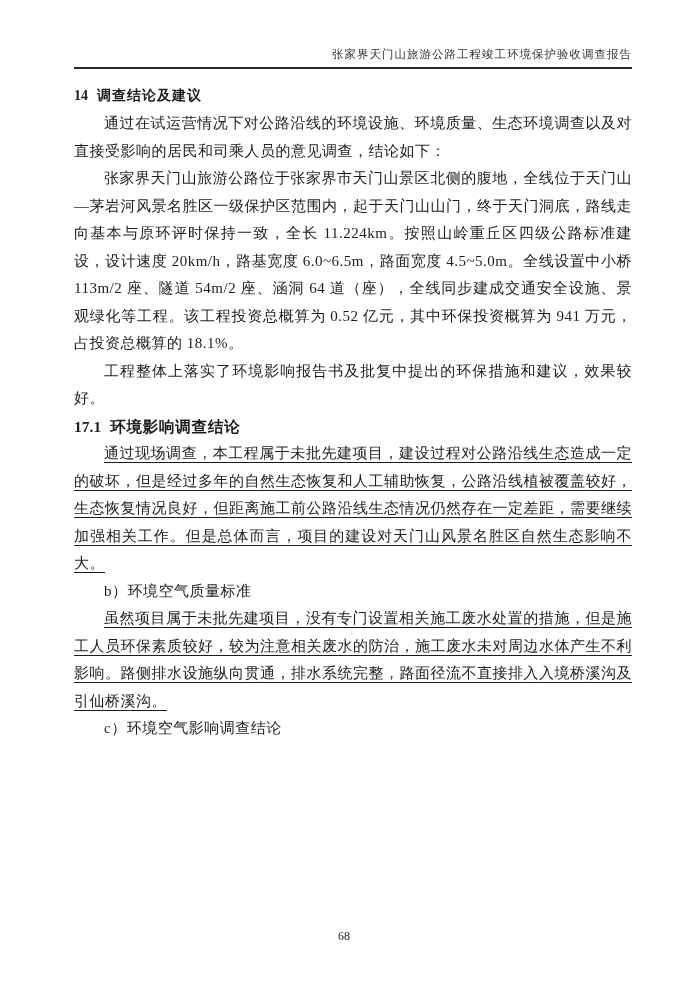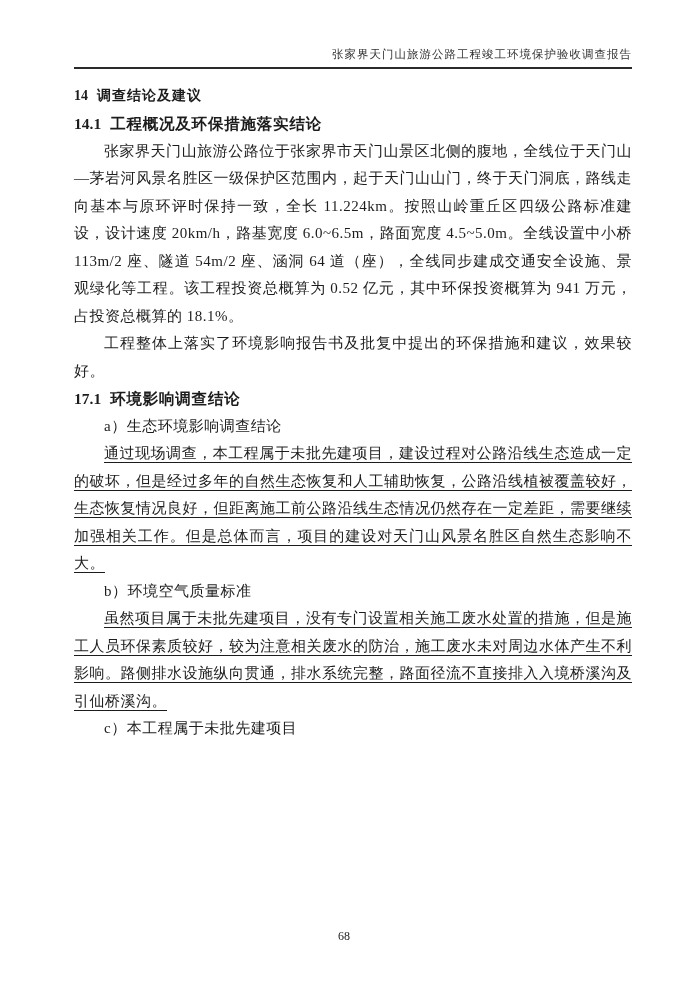--- a/index.html
+++ b/index.html
@@ -76,35 +76,34 @@
 <div class="doc">
 
   <div class="running-head">
     <span>张家界天门山旅游公路工程竣工环境保护验收调查报告</span>
   </div>
 
   <div class="content">
 
     <h1 class="h1"><span class="sec-num">14</span><span>调查结论及建议</span></h1>
 
+    <p class="body">通过在试运营情况下对公路沿线的环境设施、环境质量、生态环境调查以及对直接受影响的居民和司乘人员的意见调查，结论如下：</p>
 
-    <h2 class="h2"><span class="sec-num">14.1</span><span>工程概况及环保措施落实结论</span></h2>
 
     <p class="body">张家界天门山旅游公路位于张家界市天门山景区北侧的腹地，全线位于天门山—茅岩河风景名胜区一级保护区范围内，起于天门山山门，终于天门洞底，路线走向基本与原环评时保持一致，全长 11.224km。按照山岭重丘区四级公路标准建设，设计速度 20km/h，路基宽度 6.0~6.5m，路面宽度 4.5~5.0m。全线设置中小桥 113m/2 座、隧道 54m/2 座、涵洞 64 道（座），全线同步建成交通安全设施、景观绿化等工程。该工程投资总概算为 0.52 亿元，其中环保投资概算为 941 万元，占投资总概算的 18.1%。</p>
     <p class="body">工程整体上落实了环境影响报告书及批复中提出的环保措施和建议，效果较好。</p>
 
     <h2 class="h2"><span class="sec-num">17.1</span><span>环境影响调查结论</span></h2>
 
-    <p class="sub-label">a）生态环境影响调查结论</p>
     <p class="body"><span class="ul">通过现场调查，本工程属于未批先建项目，建设过程对公路沿线生态造成一定的破坏，但是经过多年的自然生态恢复和人工辅助恢复，公路沿线植被覆盖较好，生态恢复情况良好，但距离施工前公路沿线生态情况仍然存在一定差距，需要继续加强相关工作。但是总体而言，项目的建设对天门山风景名胜区自然生态影响不大。</span></p>
 
     <p class="sub-label">b）环境空气质量标准</p>
     <p class="body"><span class="ul">虽然项目属于未批先建项目，没有专门设置相关施工废水处置的措施，但是施工人员环保素质较好，较为注意相关废水的防治，施工废水未对周边水体产生不利影响。路侧排水设施纵向贯通，排水系统完整，路面径流不直接排入入境桥溪沟及引仙桥溪沟。</span></p>
 
-    <p class="sub-label">c）本工程属于未批先建项目</p>
+    <p class="sub-label">c）环境空气影响调查结论</p>
 
   </div>
 
   <div class="footer">
     <span>68</span>
   </div>
 
 </div>
 
 </body></html>

